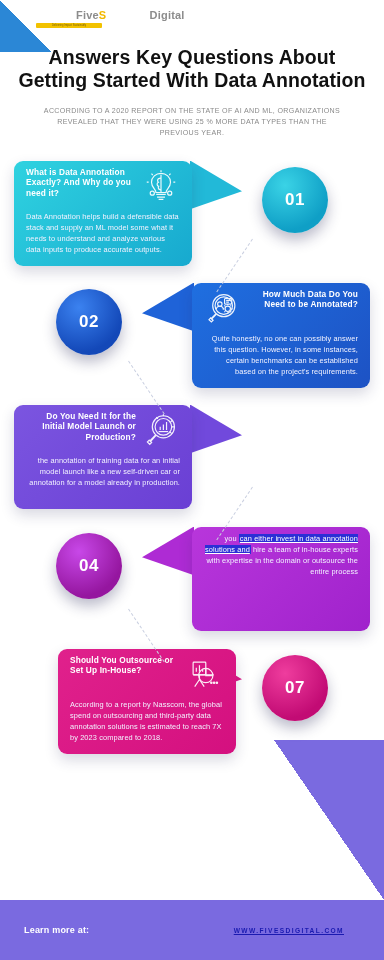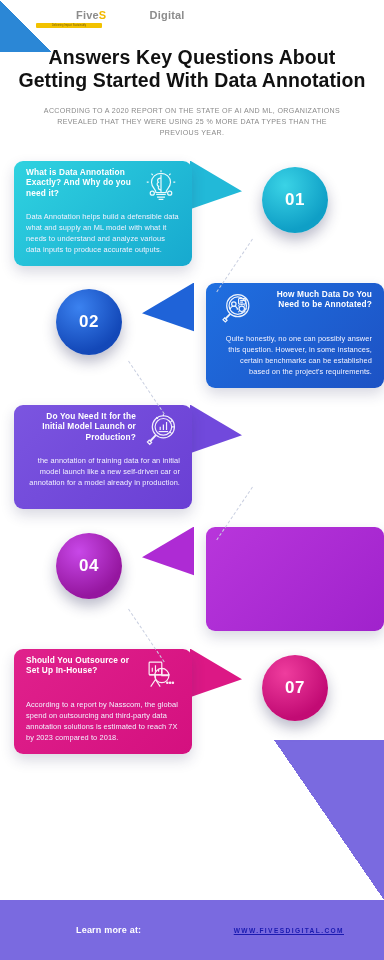--- a/index.html
+++ b/index.html
@@ -67,21 +67,21 @@
   
   .card {
     position:absolute; top:6px;
     width:178px; min-height:104px;
     border-radius:9px;
     padding:6px 12px 11px 12px;
     color:#ffffff;
     box-shadow:0 6px 14px rgba(40,40,90,.18);
   }
   .card.left  { left:14px; }
-  .card.right { right:0; text-align:right;margin-left:12px; }
+  .card.right { right:14px; text-align:right;margin-left:12px; }
 
   
   .tail {
     position:absolute; top:6px; width:52px; height:64px;
   }
   .tail.to-right { left:190px; clip-path:polygon(0 0, 100% 48%, 0 76%); }
   .tail.to-left  { right:190px; clip-path:polygon(100% 0, 0 48%, 100% 76%); }
 
   .card-head {
     display:flex; align-items:flex-start; gap:6px;
@@ -126,33 +126,33 @@
   .b2 { background:radial-gradient(circle at 35% 28%, #3b82f0, #1348b8 70%); }
 
   .c3 { background:linear-gradient(135deg,#7b55e0,#6a3fd4);text-align:right; }
   .t3 { background:#7149dc; }
   .b3 { background:radial-gradient(circle at 35% 28%, #8a63ea, #5a2fc4 70%); }
 
   .c4 { background:linear-gradient(135deg,#b836db,#a022cc); }
   .t4 { background:#ae2bd4; }
   .b4 { background:radial-gradient(circle at 35% 28%, #c848e8, #95169f 70%); }
 
-  .c5 { background:linear-gradient(135deg,#e0218c,#d4107f); }
+  .c5 { background:linear-gradient(135deg,#e0218c,#d4107f);margin-left:44px; }
   .t5 { background:#dc1885; }
   .b5 { background:radial-gradient(circle at 35% 28%, #ef3d9e, #c20b74 70%); }
 
   
   #footer {
     position:absolute; left:0; bottom:0; width:384px; height:60px;
     background:#7a6ae0; z-index:5;
     display:flex; align-items:center;
   }
   #footer-learn {
     font-size:9px; font-weight:bold; color:#ffffff;
-    margin-left:52px; letter-spacing:.2px;padding-left:24px;
+    letter-spacing:.2px;padding-left:24px;
   }
   #footer-url {
     margin-left:auto; margin-right:40px;
     font-size:6.6px; font-weight:bold; color:#1a1ab0;
     letter-spacing:1.4px; text-decoration:underline;
   }
 </style>
 </head>
 <body>
 
@@ -182,21 +182,21 @@
             <path d="M24 8c-6.6 0-12 5-12 11.2 0 4 1.9 6.6 3.7 8.8 1.2 1.5 1.8 2.6 1.9 4.2h12.8c.1-1.6.7-2.7 1.9-4.2 1.8-2.2 3.7-4.8 3.7-8.8C36 13 30.6 8 24 8z"></path>
             <path d="M18 34.5h12M19 38h10M21 41h6"></path>
             <path d="M24 10v22"></path>
             <path d="M24 14c-2.6 0-4.3 1.4-4.3 3.2 0 .9.4 1.6 1 2.1-1 .5-1.6 1.4-1.6 2.5 0 1.2.8 2.2 2 2.6-.3.5-.5 1-.5 1.6 0 1.7 1.5 3 3.4 3"></path>
             <circle cx="13" cy="33" r="2.6"></circle>
               <circle cx="35" cy="33" r="2.6"></circle>
             <path d="M24 4v2.5M12 8.5l1.6 1.8M36 8.5l-1.6 1.8M6 19h2.4M39.6 19H42"></path>
           </svg>
         </div>
       </div>
-      <div class="card-body">Data Annotation helps build a defensible data what and supply an ML model with what it needs to understand and analyze various data inputs to produce accurate outputs.</div>
+      <div class="card-body">Data Annotation helps build a defensible data stack and supply an ML model some what it needs to understand and analyze various data inputs to produce accurate outputs.</div>
     </div>
     <div class="badge at-right b1">01</div>
     <div class="connector down-left" style="left:252px; top:84px;"></div>
   </div>
 
   <div class="step step-2">
     <div class="tail to-left t2"></div>
     <div class="card right c2">
       <div class="card-head">
         <div class="card-icon">
@@ -240,20 +240,21 @@
         </div>
       </div>
       <div class="card-body">the annotation of training data for an initial model launch like a new self-driven car or annotation for a model already in production.</div>
     </div>
     <div class="connector down-left" style="left:252px; top:88px;"></div>
   </div>
 
   <div class="step step-4">
     <div class="tail to-left t4"></div>
     <div class="card right c4">
+      <div class="card-body"><span>you </span><a class="card-link">can either invest in data annotation solutions and</a><span> hire a team of in-house experts with expertise in the domain or outsource the entire process</span></div>
     </div>
     <div class="badge at-left b4">04</div>
     <div class="connector down-right" style="left:128px; top:88px;"></div>
   </div>
 
   <div class="step step-5">
     <div class="tail to-right t5"></div>
     <div class="card left c5">
       <div class="card-head">
         <div class="card-title">Should You Outsource or Set Up In-House?</div>

